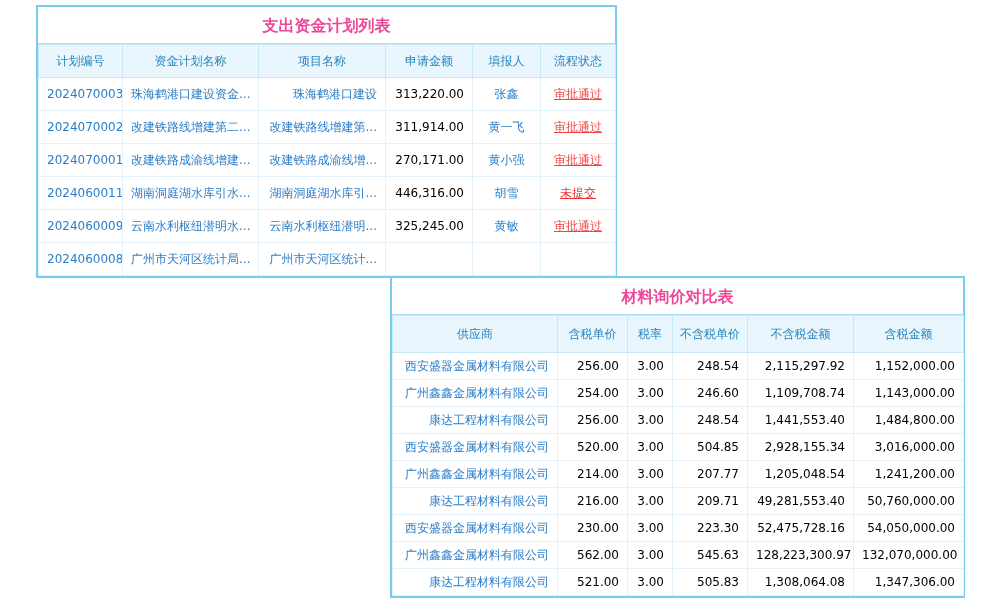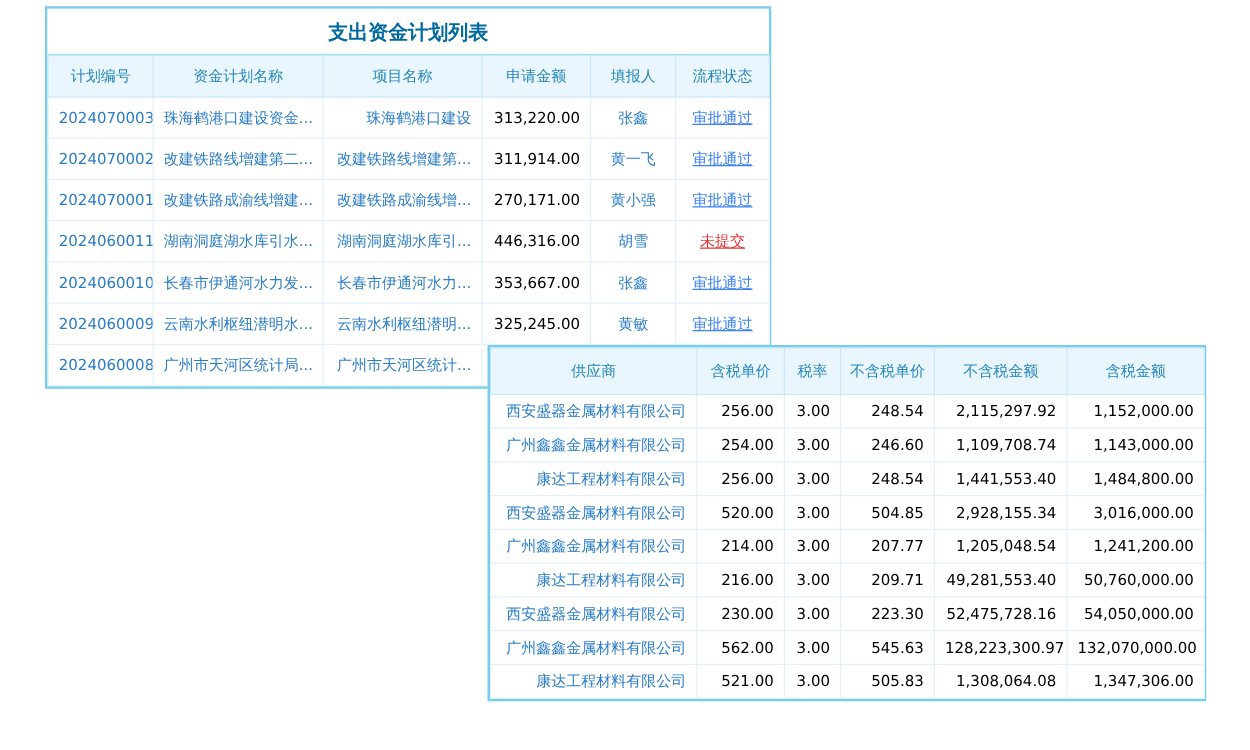--- a/index.html
+++ b/index.html
@@ -21,21 +21,21 @@
     border: 2px solid #79cdec;
   }
   .panel-plan  { left: 36px;  top: 5px;   width: 581px; z-index: 1; }
   .panel-quote { left: 390px; top: 276px; width: 575px; z-index: 2; }
   .panel-title {
     height: 37px;
     line-height: 37px;
     text-align: center;
     font-size: 16px;
     font-weight: bold;
-    color: #0369a1;
+    color: #ec4899;
     background: #ffffff;
     border-bottom: 1px solid #a9def4;
   }
   table {
     width: 100%;
     border-collapse: collapse;
     table-layout: fixed;
     font-size: 12px;
   }
   th {
@@ -58,21 +58,21 @@
   .panel-plan th { height: 33px; margin-top: 14px; }
   .panel-plan td { height: 33px; padding: 0 8px; }
   .panel-quote th { height: 37px; }
   .panel-quote td { height: 27px; padding: 0 8px; }
   .al { text-align: right; }
   .ac { text-align: center; }
   .ar { text-align: right; }
   .link { color: #2b7dc8; cursor: pointer; }
   .num { color: #000000; }
   td.status { text-decoration: underline; cursor: pointer; }
-  td.status.approved    { color: #3b82f6; }
+  td.status.approved    { color: #ef4444; }
   td.status.unsubmitted { color: #e53434; margin-top: 12px; }
 </style>
 </head>
 <body>
 
 <div class="stage">
 
   <section class="panel panel-plan">
     <div class="panel-title">支出资金计划列表</div>
     <table>
@@ -121,48 +121,41 @@
     </tr>
           <tr>
       <td class="al link">2024060011</td>
       <td class="al link">湖南洞庭湖水库引水...</td>
       <td class="al link">湖南洞庭湖水库引...</td>
       <td class="ar num">446,316.00</td>
       <td class="ac link">胡雪</td>
       <td class="ac status unsubmitted">未提交</td>
     </tr>
           <tr>
-      <td class="al link">2024060010</td>
-      <td class="al link">长春市伊通河水力发...</td>
-      <td class="al link">长春市伊通河水力...</td>
-      <td class="ar num">353,667.00</td>
-      <td class="ac link">张鑫</td>
-      <td class="ac status approved">审批通过</td>
-    </tr>
-          <tr>
       <td class="al link">2024060009</td>
       <td class="al link">云南水利枢纽潜明水...</td>
       <td class="al link">云南水利枢纽潜明...</td>
       <td class="ar num">325,245.00</td>
       <td class="ac link">黄敏</td>
       <td class="ac status approved">审批通过</td>
     </tr>
           <tr>
       <td class="al link">2024060008</td>
       <td class="al link">广州市天河区统计局...</td>
       <td class="al link">广州市天河区统计...</td>
       <td class="ar num"></td>
       <td class="ac link"></td>
       <td class="ac status"></td>
     </tr>
         </tbody>
     </table>
   </section>
 
   <section class="panel panel-quote">
+    <div class="panel-title">材料询价对比表</div>
     <table>
       <colgroup>
         <col style="width:165px">
           <col style="width:70px">
           <col style="width:45px">
         <col style="width:75px">
           <col style="width:106px">
           <col style="width:110px">
       </colgroup>
       <thead>

